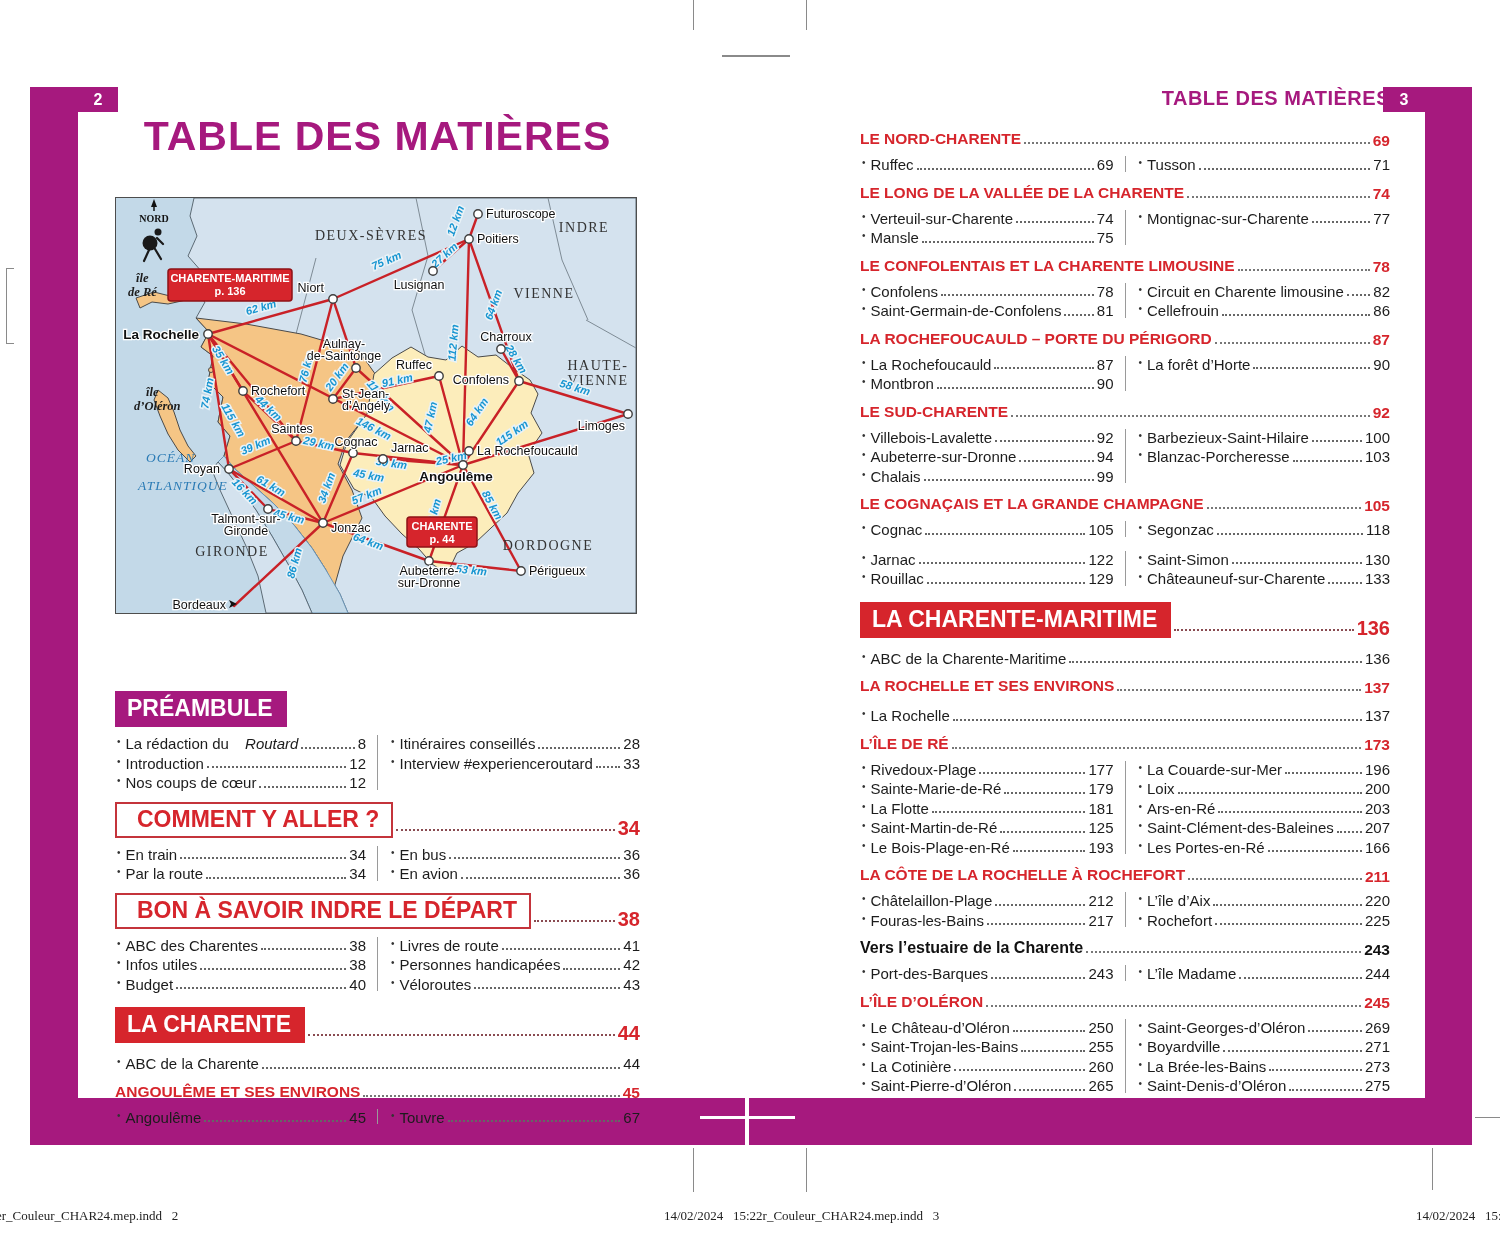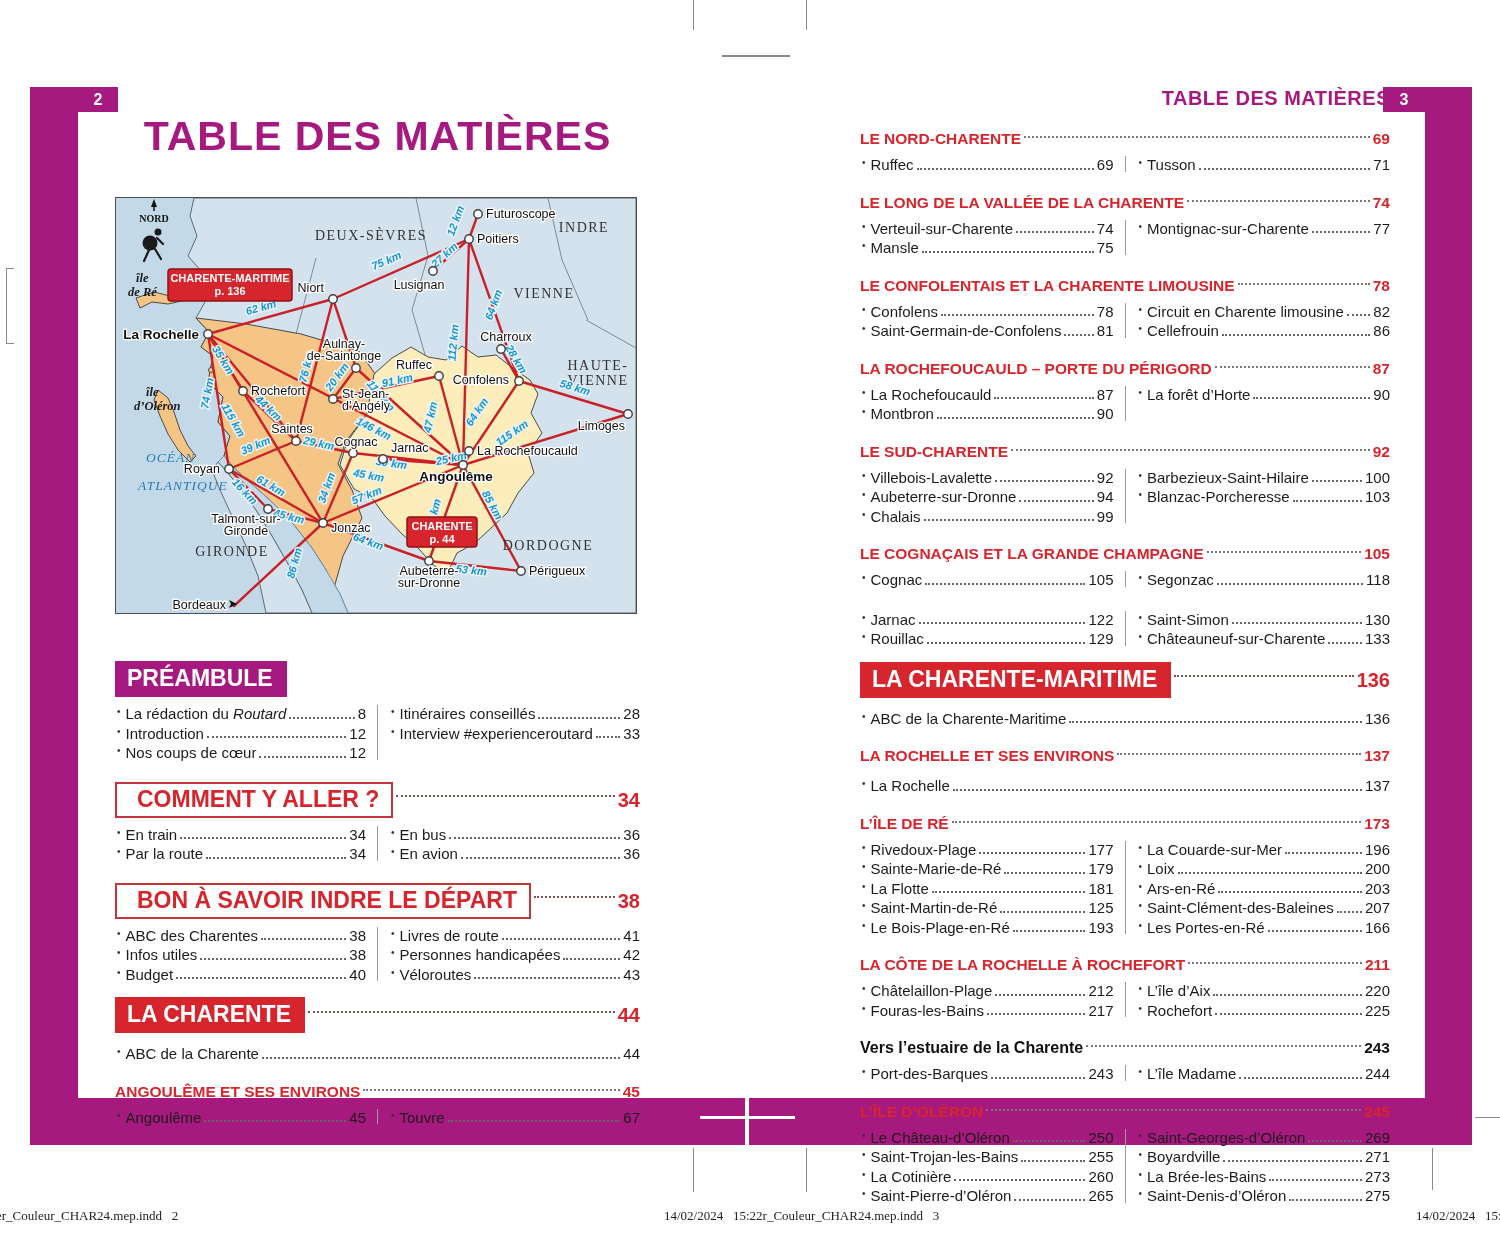--- a/index.html
+++ b/index.html
@@ -41,42 +41,42 @@
   #right-header{
     text-align:right;color:#a6197e;font-weight:bold;font-size:20px;
     letter-spacing:.5px;margin-top:2px;
   }
   
   #map{position:absolute;left:0;top:112px;width:520px;height:415px;border:1.5px solid #4d4d4d;background:#c3d9e8;}
   
   .secwrap{position:absolute;left:0;right:0;}
   #left-secs{top:576px;}
   #right-secs{top:45px;}
-  .sec{margin-top:20px;}
+  .sec{margin-top:10px;}
   .sec.first{margin-top:0;}
-  .sech{display:flex;align-items:center;}
+  .sech{display:flex;align-items:flex-end;}
   .h-box{white-space:nowrap;font-weight:bold;}
-  .box-magenta .h-box{background:#a6197e;color:#fff;font-size:23px;padding:4px 14px 5px 12px;}
+  .box-magenta .h-box{background:#a6197e;color:#fff;font-size:23px;padding:4px 14px 5px 12px;margin-top:30px;}
   .box-outline .h-box{border:2px solid #c4343b;color:#d6252c;background:#fff;font-size:23px;padding:2px 12px 3px 20px;}
   .box-red .h-box{background:#d6252c;color:#fff;font-size:23px;padding:4px 14px 5px 12px;}
   .sub-red .h-title{color:#d6252c;font-weight:bold;font-size:15.5px;white-space:nowrap;}
   .sub-black .h-title{color:#111;font-weight:bold;font-size:16px;white-space:nowrap;}
   .lead{flex:1;border-bottom:2px dotted #666;margin:0 3px 4px 3px;min-width:12px;}
   .sech .lead{border-bottom:2px dotted #8a4b51;margin-bottom:7px;}
   .sub-red .sech .lead,.sub-black .sech .lead{border-bottom:2px dotted #777;margin-bottom:4px;}
   .hpage{color:#d6252c;font-weight:bold;font-size:20px;line-height:1;}
   .sub-red .hpage{font-size:15.5px;}
   .sub-black .hpage{color:#111;font-size:15.5px;}
   .cols{display:flex;margin-top:6px;}
   .col{flex:1;min-width:0;}
   .coldiv{width:1px;background:#9a9a9a;margin:2px 11px;}
   .entry{display:flex;align-items:flex-end;font-size:15px;line-height:17.5px;}
   .bullet{color:#333;font-size:10px;margin:0 5px 2px 2px;}
   .etext{white-space:nowrap;}
-  .etext i{}
+  .etext i{margin-left:12px;}
   .epage{font-size:15px;}
   .wide-entries{margin-top:10px;}
   .box-sec-gap{margin-top:14px;}
   
   text{font-family:"Liberation Sans",sans-serif;}
   .t-region{font-family:"Liberation Serif",serif;font-size:14px;letter-spacing:1.5px;fill:#333;}
   .t-ocean{font-family:"Liberation Serif",serif;font-style:italic;font-size:13.5px;letter-spacing:1px;fill:#2b7bb5;}
   .t-isle{font-family:"Liberation Serif",serif;font-style:italic;font-weight:bold;font-size:12.5px;fill:#1d1d1d;}
   .t-city{font-size:12.5px;fill:#101010;paint-order:stroke;stroke:#ffffff;stroke-width:2.5px;}
   .t-city-bold{font-size:13.5px;font-weight:bold;}

